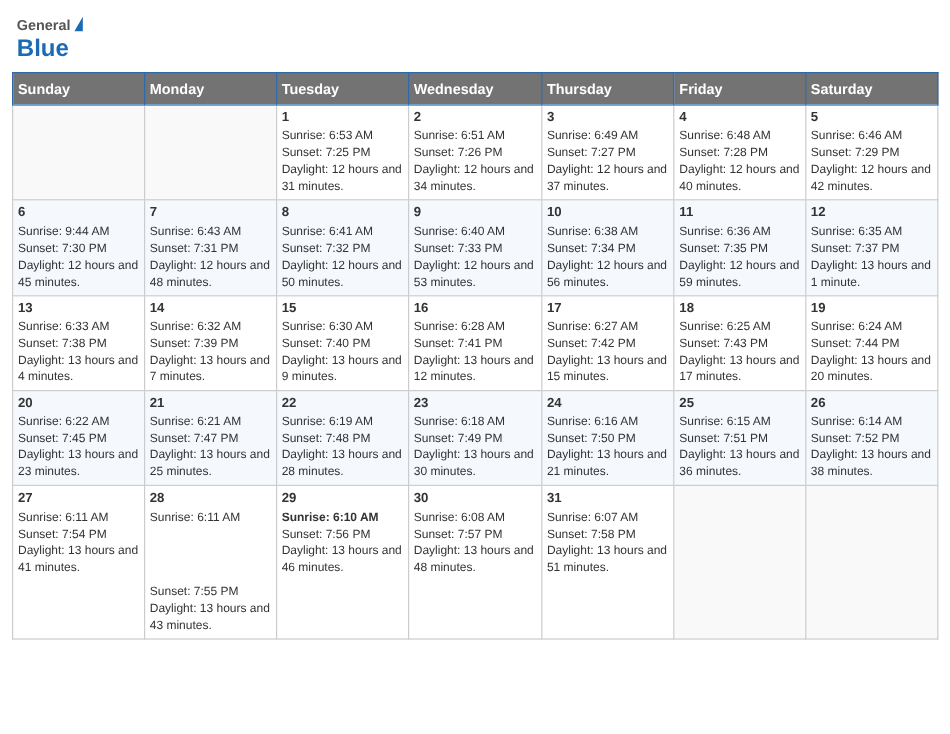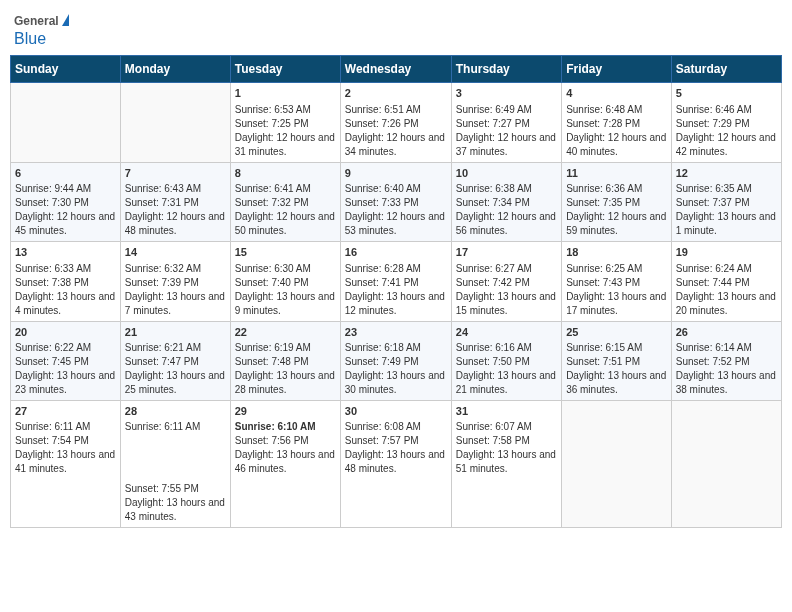--- a/index.html
+++ b/index.html
@@ -36,21 +36,21 @@
       font-size: 14px;
       font-weight: normal;
       color: #555;
     }
     table {
       width: 100%;
       border-collapse: collapse;
       font-size: 10.5px;
     }
     thead tr th {
-      background: #0c4a6e;
+      background: #737373;
       color: #fff;
       padding: 6px 4px;
       text-align: left;
       font-weight: bold;
       font-size: 12px;
       border: 1px solid #2e6aa8;
     }
     tbody tr td {
       border: 1px solid #ccc;
       vertical-align: top;
@@ -78,21 +78,21 @@
     }
   </style>
 </head>
 <body>
 
 <div class="header">
   <div class="logo">
     <span>
       <span style="color:#555; font-size:12px; font-weight:bold;">General</span><span style="display:inline-block; width:0; height:0; border-left:7px solid transparent; border-bottom:12px solid #1a6bb5; margin-left:3px; vertical-align:middle;"></span>
     </span>
-    <span style="color:#1a6bb5; font-size:16px; font-weight:normal;">Blue</span>
+    <span style="color:#1a6bb5; font-size:20px; font-weight:bold;">Blue</span>
   </div>
 </div>
 
 <table>
   <thead>
     <tr>
     <th>Sunday</th>
         <th>Monday</th>
         <th>Tuesday</th>
         <th>Wednesday</th>

